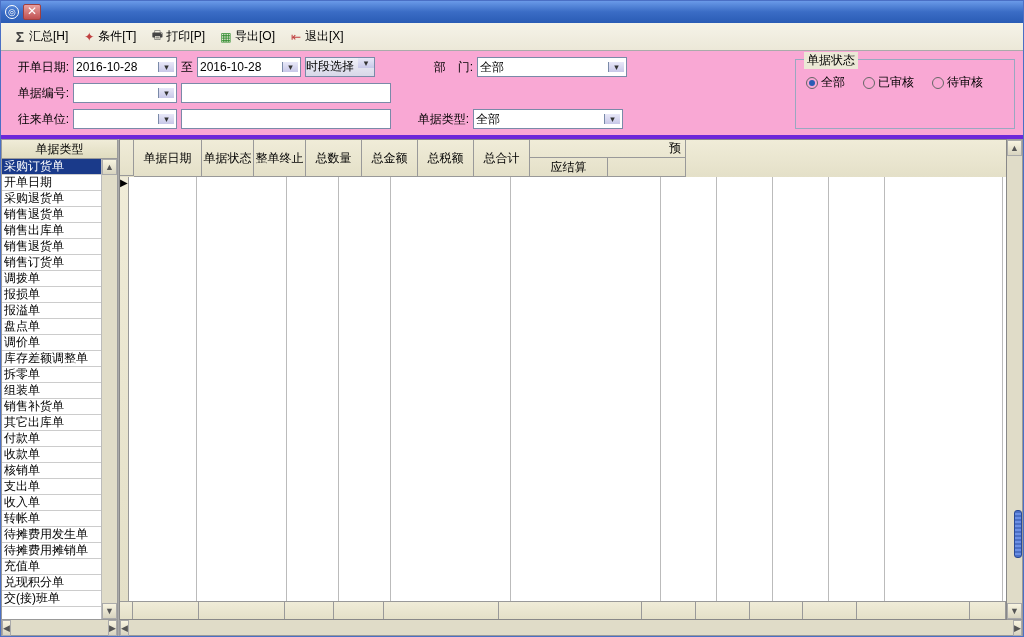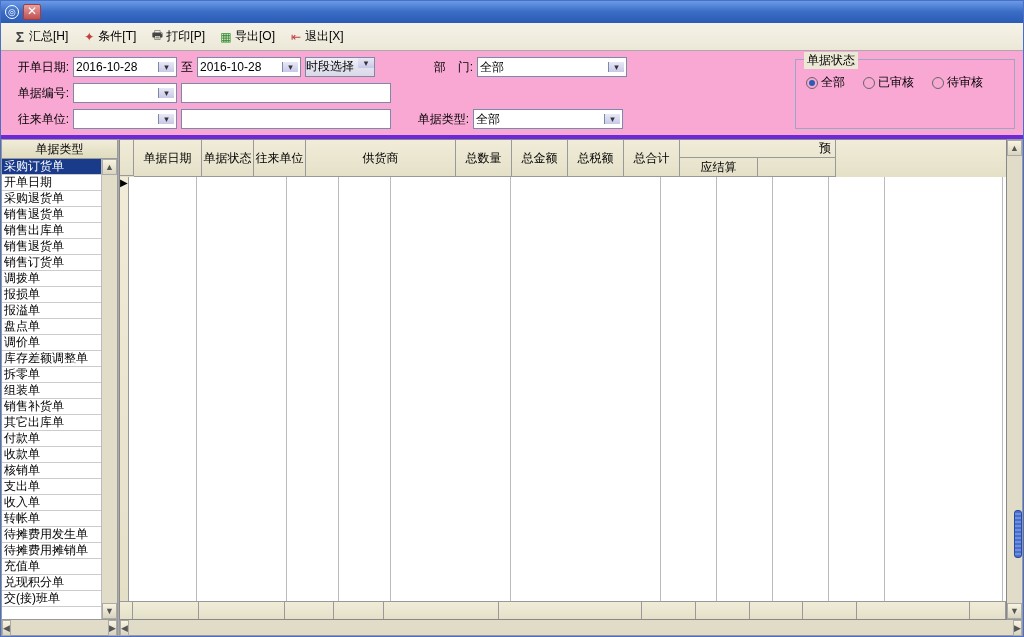--- a/index.html
+++ b/index.html
@@ -423,24 +423,21 @@
           <div class="grid-header">
             <div class="rowmark-col" style="height:36px"></div>
             <div class="gh-cols">
               <div class="gh w-date">
                   <div class="single">单据日期</div>
                 </div>
               <div class="gh w-stat">
                   <div class="single">单据状态</div>
                 </div>
               <div class="gh w-term">
-                  <div class="single">往来单位</div>
-                </div>
-              <div class="gh w-vendor">
-                  <div class="single">供货商</div>
+                  <div class="single">整单终止</div>
                 </div>
               <div class="gh w-qty">
                   <div class="single">总数量</div>
                 </div>
               <div class="gh w-amt">
                   <div class="single">总金额</div>
                 </div>
               <div class="gh w-tax">
                   <div class="single">总税额</div>
                 </div>

